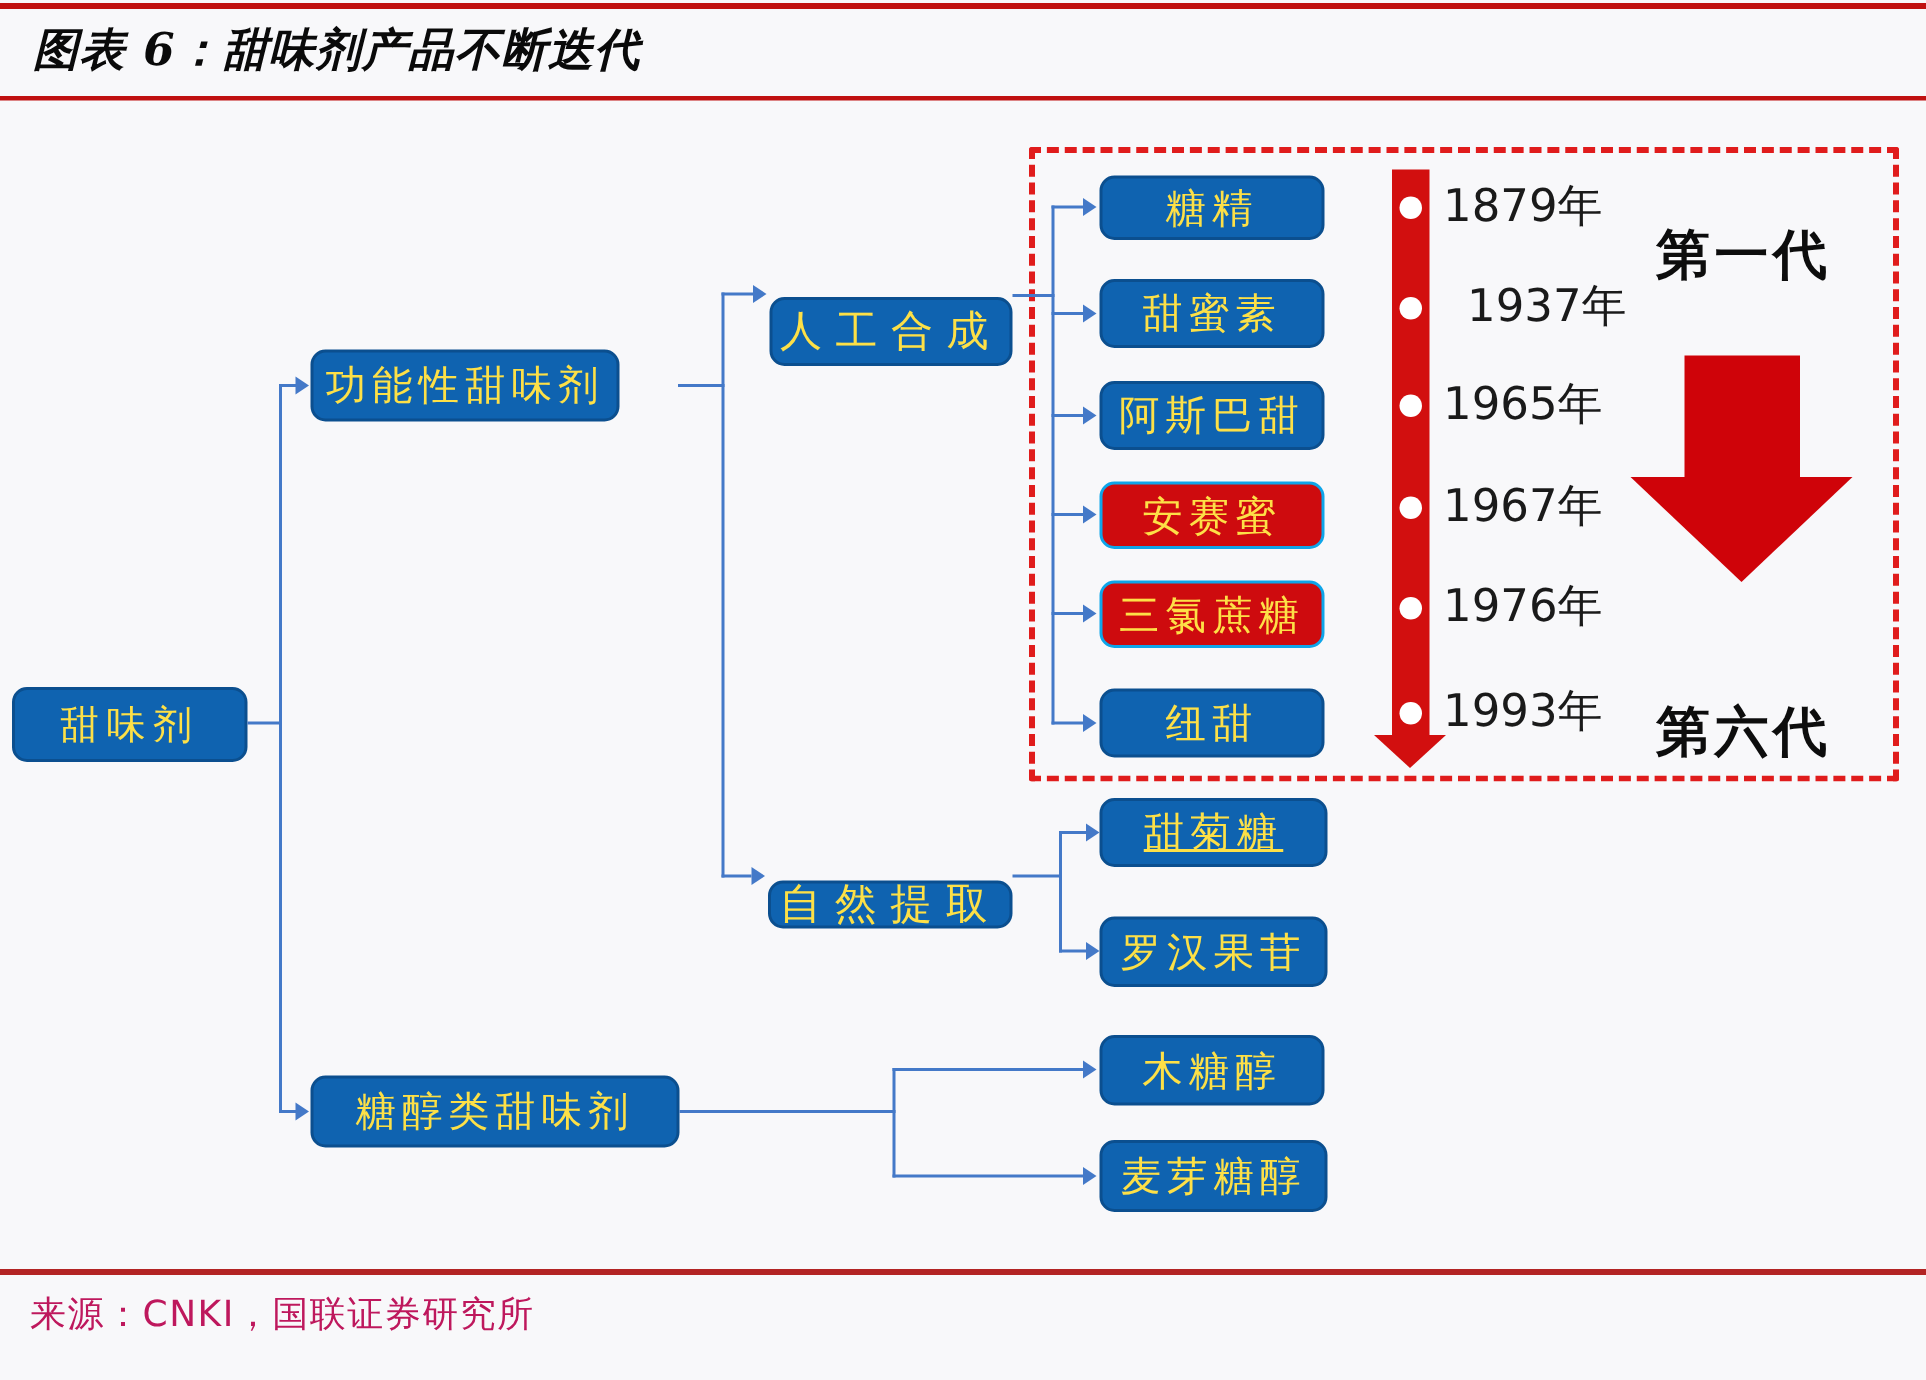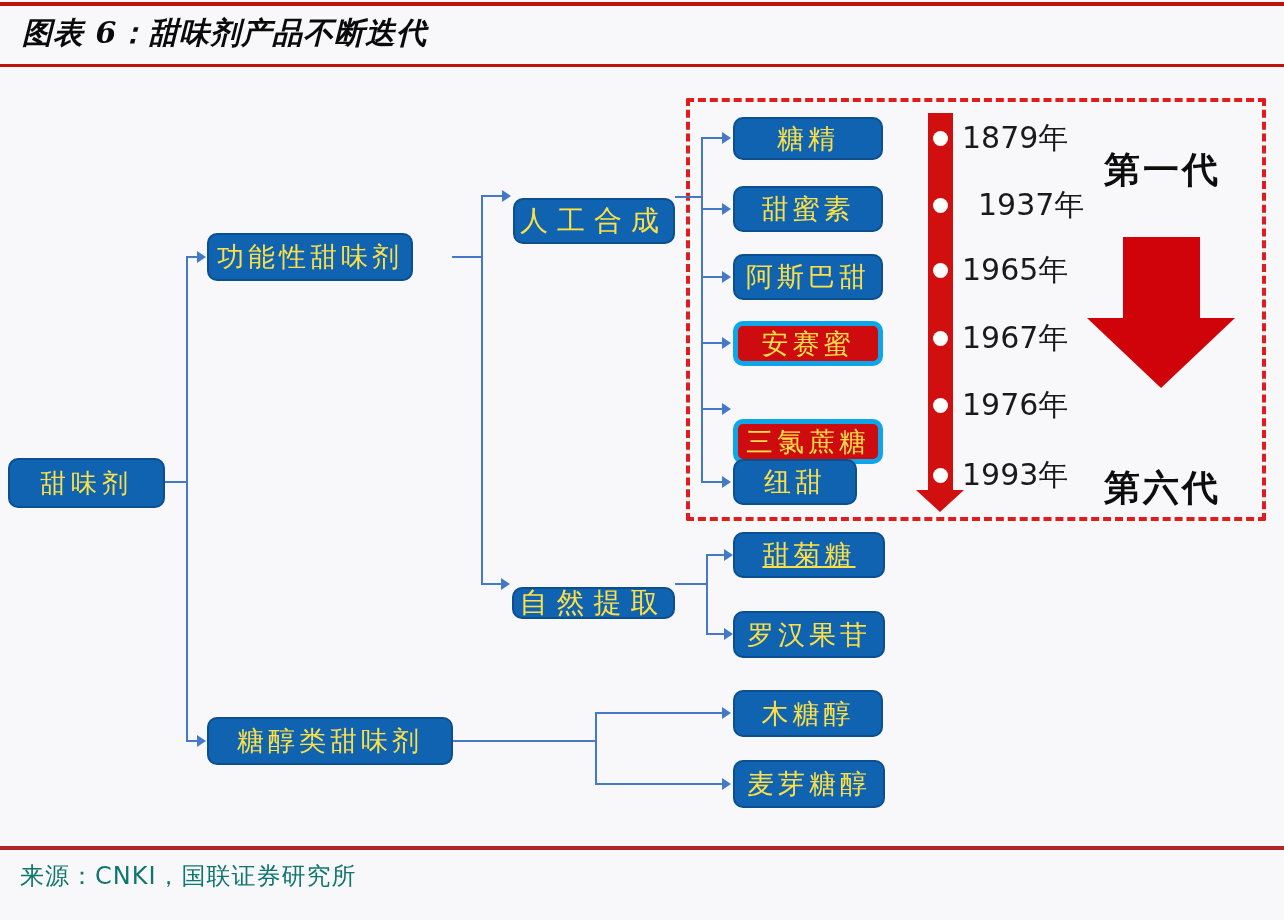--- a/index.html
+++ b/index.html
@@ -19,31 +19,31 @@
   .rule-foot  { top:846px; height:4px; background:var(--foot-rule,#b32424); }
 
   .fig-title {
     left:22px; top:13px; width:900px;
     font-family:"DejaVu Serif","Liberation Serif",serif;
     font-size:30px; font-weight:bold; font-style:italic;
     color:#0a0a0a; letter-spacing:1px; white-space:nowrap;
   }
   .source-line {
     left:20px; top:860px; width:900px;
-    font-size:24px; color:#0f766e; letter-spacing:1px; white-space:nowrap;
+    font-size:24px; color:#be185d; letter-spacing:1px; white-space:nowrap;
   }
 
   
   .node {
     display:flex; align-items:center; justify-content:center;
     color:#fde047; text-align:center;
     border-radius:10px; white-space:nowrap;
   }
   .node.blue { background:var(--blue,#0f63b0); border:2px solid #0b4f8f; }
-  .node.red  { background:var(--red,#ce0b0e);  border:5px solid #0ea5e9; }
+  .node.red  { background:var(--red,#ce0b0e);  border:2px solid #0ea5e9; }
   .fs26 { font-size:26px; letter-spacing:5px; }
   .fs27 { font-size:27px; letter-spacing:4px; }
   .fs28 { font-size:28px; letter-spacing:9px;margin-top:25px; }
 
   
   .h-line, .v-line { background:var(--conn,#4479c8); }
   .h-line { height:2px; }
   .v-line { width:2px; }
   .arr-right {
     width:0; height:0;
@@ -104,22 +104,22 @@
 <div class="abs node blue fs27" style="left:207px;top:717px;width:246px;height:48px;">糖醇类甜味剂</div>
 
 <div class="abs node blue fs28" style="left:513px;top:173px;width:162px;height:46px;">人工合成</div>
 
 <div class="abs node blue fs28" style="left:512px;top:562px;width:163px;height:32px;">自然提取</div>
 
 <div class="abs node blue fs27" style="left:733px;top:117px;width:150px;height:43px;">糖精</div>
 <div class="abs node blue fs27" style="left:733px;top:186px;width:150px;height:46px;">甜蜜素</div>
 <div class="abs node blue fs27" style="left:733px;top:254px;width:150px;height:46px;">阿斯巴甜</div>
 <div class="abs node red fs27" style="left:733px;top:321px;width:150px;height:45px;">安赛蜜</div>
-<div class="abs node red fs27" style="left:733px;top:387px;width:150px;height:45px;margin-top:32px;">三氯蔗糖</div>
-<div class="abs node blue fs27" style="left:733px;top:459px;width:124px;height:46px;">纽甜</div>
+<div class="abs node red fs27" style="left:733px;top:387px;width:150px;height:45px;">三氯蔗糖</div>
+<div class="abs node blue fs27" style="left:733px;top:459px;width:150px;height:46px;">纽甜</div>
 
 <div class="abs node blue fs27" style="left:733px;top:532px;width:152px;height:46px;text-decoration:underline;">甜菊糖</div>
 <div class="abs node blue fs27" style="left:733px;top:611px;width:152px;height:47px;">罗汉果苷</div>
 
 <div class="abs node blue fs27" style="left:733px;top:690px;width:150px;height:47px;">木糖醇</div>
 <div class="abs node blue fs27" style="left:733px;top:760px;width:152px;height:48px;">麦芽糖醇</div>
 
 <div class="abs h-line" style="left:165px;top:481px;width:23px;"></div>
 <div class="abs v-line" style="left:186px;top:256px;height:486px;"></div>
 <div class="abs h-line" style="left:186px;top:256px;width:12px;"></div>

